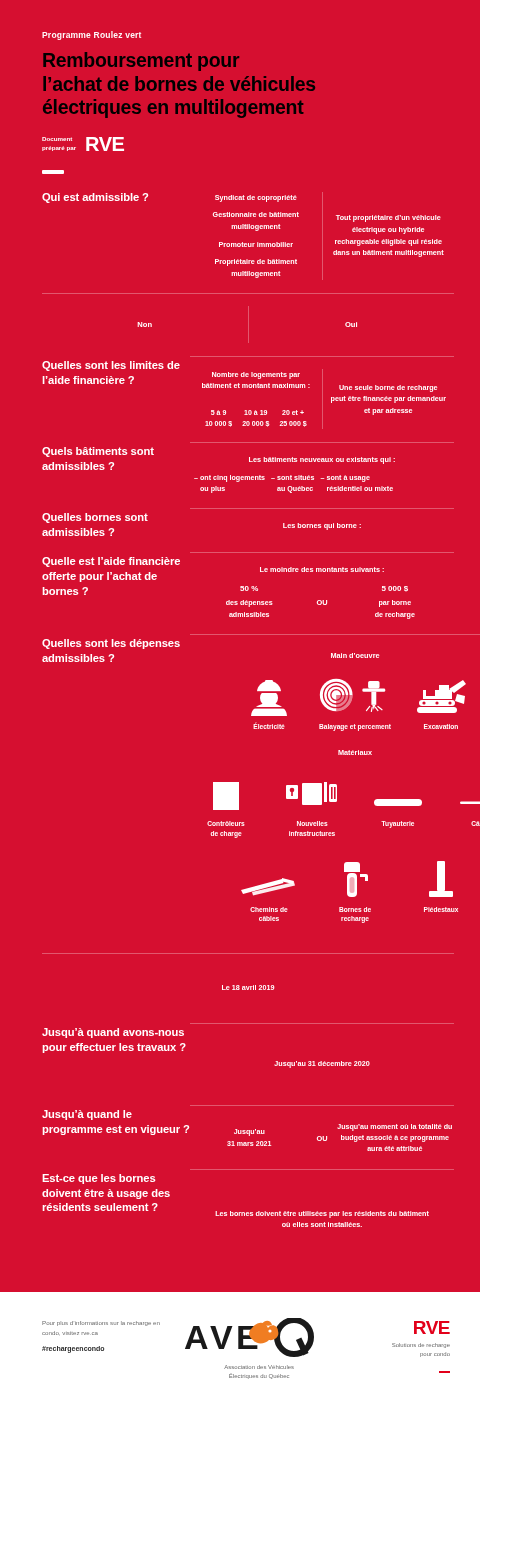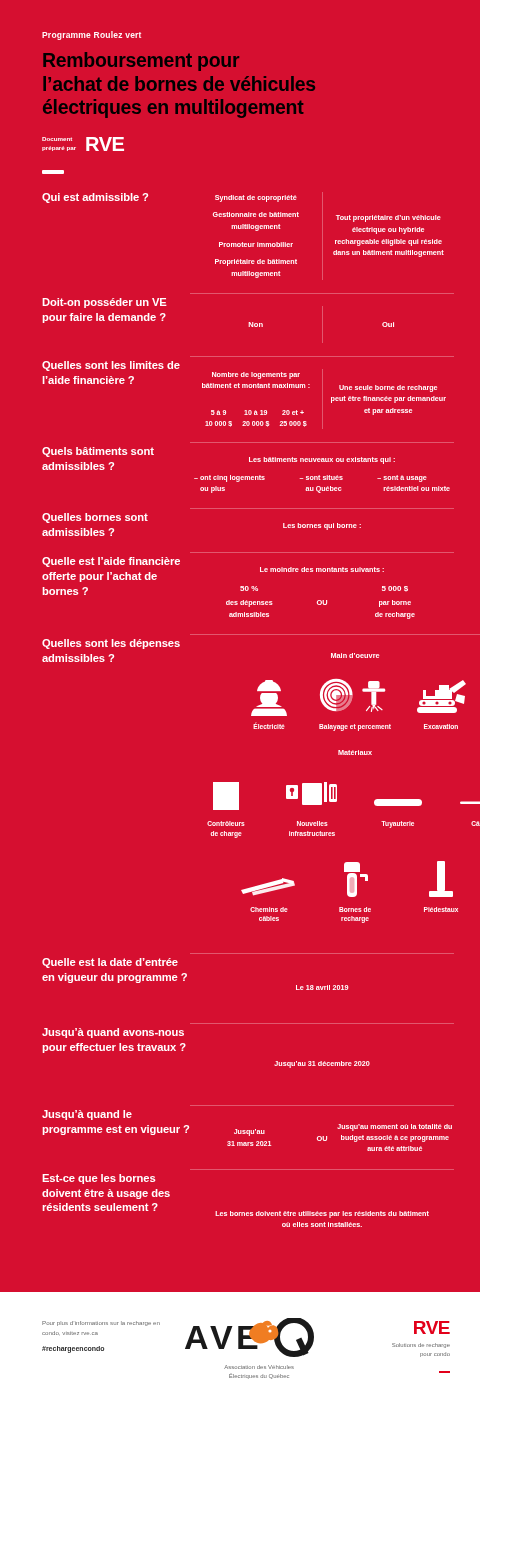--- a/index.html
+++ b/index.html
@@ -76,21 +76,21 @@
   .ou{
     font-size:7.4px;font-weight:700;align-self:center;padding:0 4px;
   }
 
   
   .tiers{display:flex;justify-content:center;gap:10px;margin-top:9px;}
   .tier{text-align:center;font-size:7px;font-weight:700;line-height:1.6;}
   .tier span{display:block;}
 
   
-  .bullets{display:flex;justify-content:space-between;gap:6px;padding:0 4px;}
+  .bullets{display:flex;gap:6px;padding:0 4px;}
   .bullets.two{justify-content:space-around;padding:0 12px;}
   .bullet{
     font-size:7.1px;line-height:1.55;font-weight:700;text-align:left;
     position:relative;padding-left:6px;
   }
   .bullet:before{content:"–";position:absolute;left:0;top:0;}
   .bullet span{display:block;padding-left:0;}
 
   
   .aide{display:flex;align-items:center;justify-content:center;gap:4px;margin-top:4px;}
@@ -165,21 +165,20 @@
               <div class="p">Propriétaire de bâtiment multilogement</div>
             </div>
             <div class="col divider">
               <div class="p">Tout propriétaire d’un véhicule électrique ou hybride rechargeable éligible qui réside dans un bâtiment multilogement</div>
             </div>
           </div>
         </div>
       </div>
 
       <div class="row">
-        <div class="q">Doit-on posséder un VE pour faire la demande ?</div>
         <div class="a">
           <div class="split">
             <div class="col">
               <div class="yesno">Non</div>
             </div>
             <div class="col divider">
               <div class="yesno">Oui</div>
             </div>
           </div>
         </div>
@@ -459,21 +458,20 @@
                 </div>
 
               </div>
             </div>
 
           </div>
         </div>
       </div>
 
       <div class="row">
-        <div class="q">Quelle est la date d’entrée en vigueur du programme ?</div>
         <div class="a">
           <div class="p" style="text-align:center;padding:16px 0;">Le 18 avril 2019</div>
         </div>
       </div>
 
       <div class="row">
         <div class="q">Jusqu’à quand avons-nous pour effectuer les travaux ?</div>
         <div class="a">
           <div class="p" style="text-align:center;padding:22px 0;">Jusqu’au 31 décembre 2020</div>
         </div>

